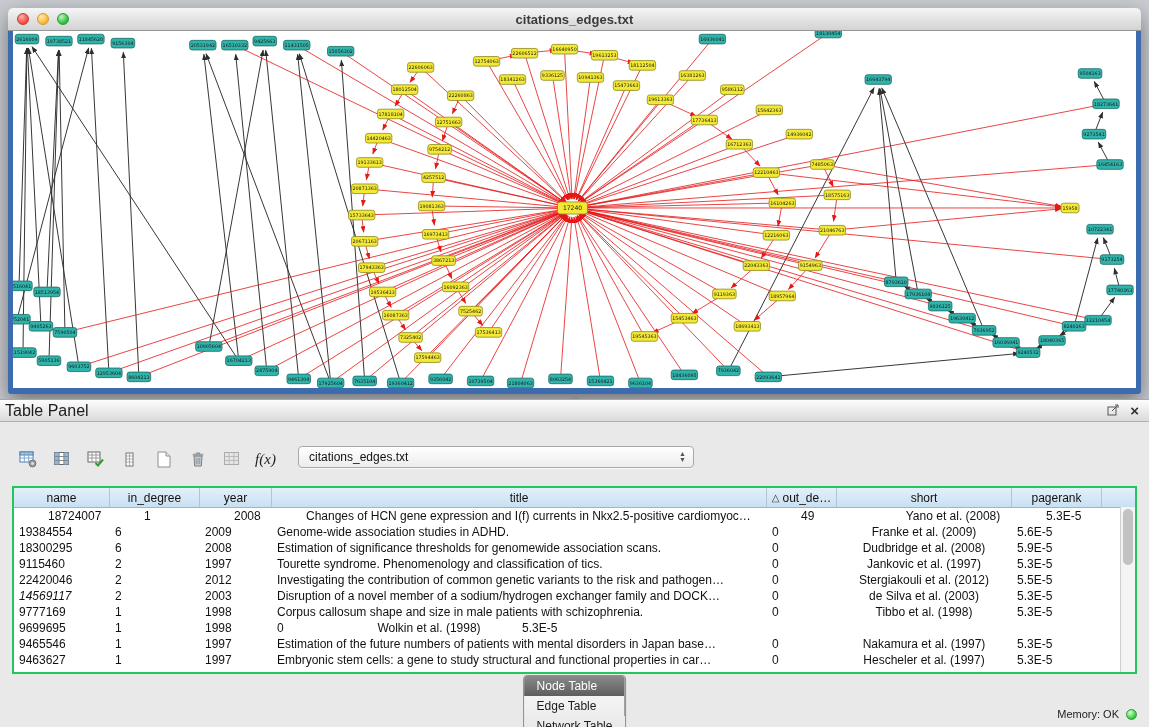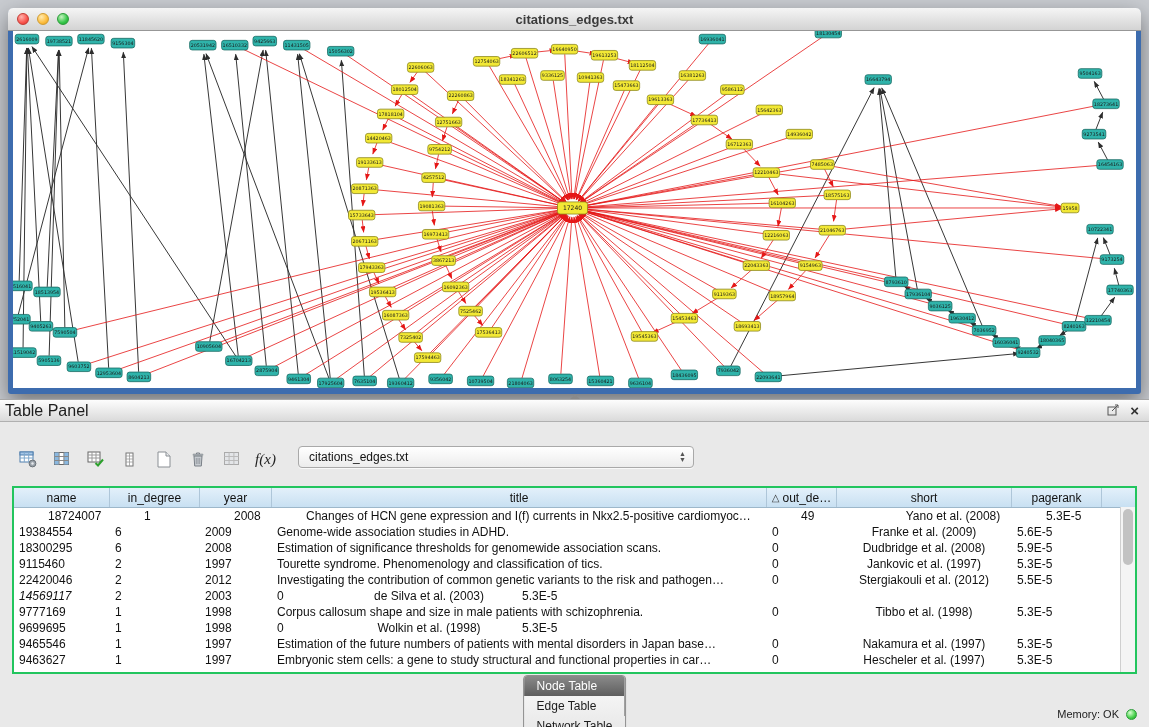--- a/index.html
+++ b/index.html
@@ -848,20 +848,21 @@
           <div class="td" style="width: 72px;">2012</div>
           <div class="td" style="width: 495px;">Investigating the contribution of common genetic variants to the risk and pathogen…</div>
           <div class="td" style="width: 70px;">0</div>
           <div class="td center" style="width: 175px;">Stergiakouli et al. (2012)</div>
           <div class="td" style="width: 90px;">5.5E-5</div>
         </div>
         <div class="tr">
           <div class="td" style="width: 96px; font-style: italic;">14569117</div>
           <div class="td" style="width: 90px;">2</div>
           <div class="td" style="width: 72px;">2003</div>
+          <div class="td" style="width: 495px;">Disruption of a novel member of a sodium/hydrogen exchanger family and DOCK…</div>
           <div class="td" style="width: 70px;">0</div>
           <div class="td center" style="width: 175px;">de Silva et al. (2003)</div>
           <div class="td" style="width: 90px;">5.3E-5</div>
         </div>
         <div class="tr">
           <div class="td" style="width: 96px;">9777169</div>
           <div class="td" style="width: 90px;">1</div>
           <div class="td" style="width: 72px;">1998</div>
           <div class="td" style="width: 495px;">Corpus callosum shape and size in male patients with schizophrenia.</div>
           <div class="td" style="width: 70px;">0</div>

